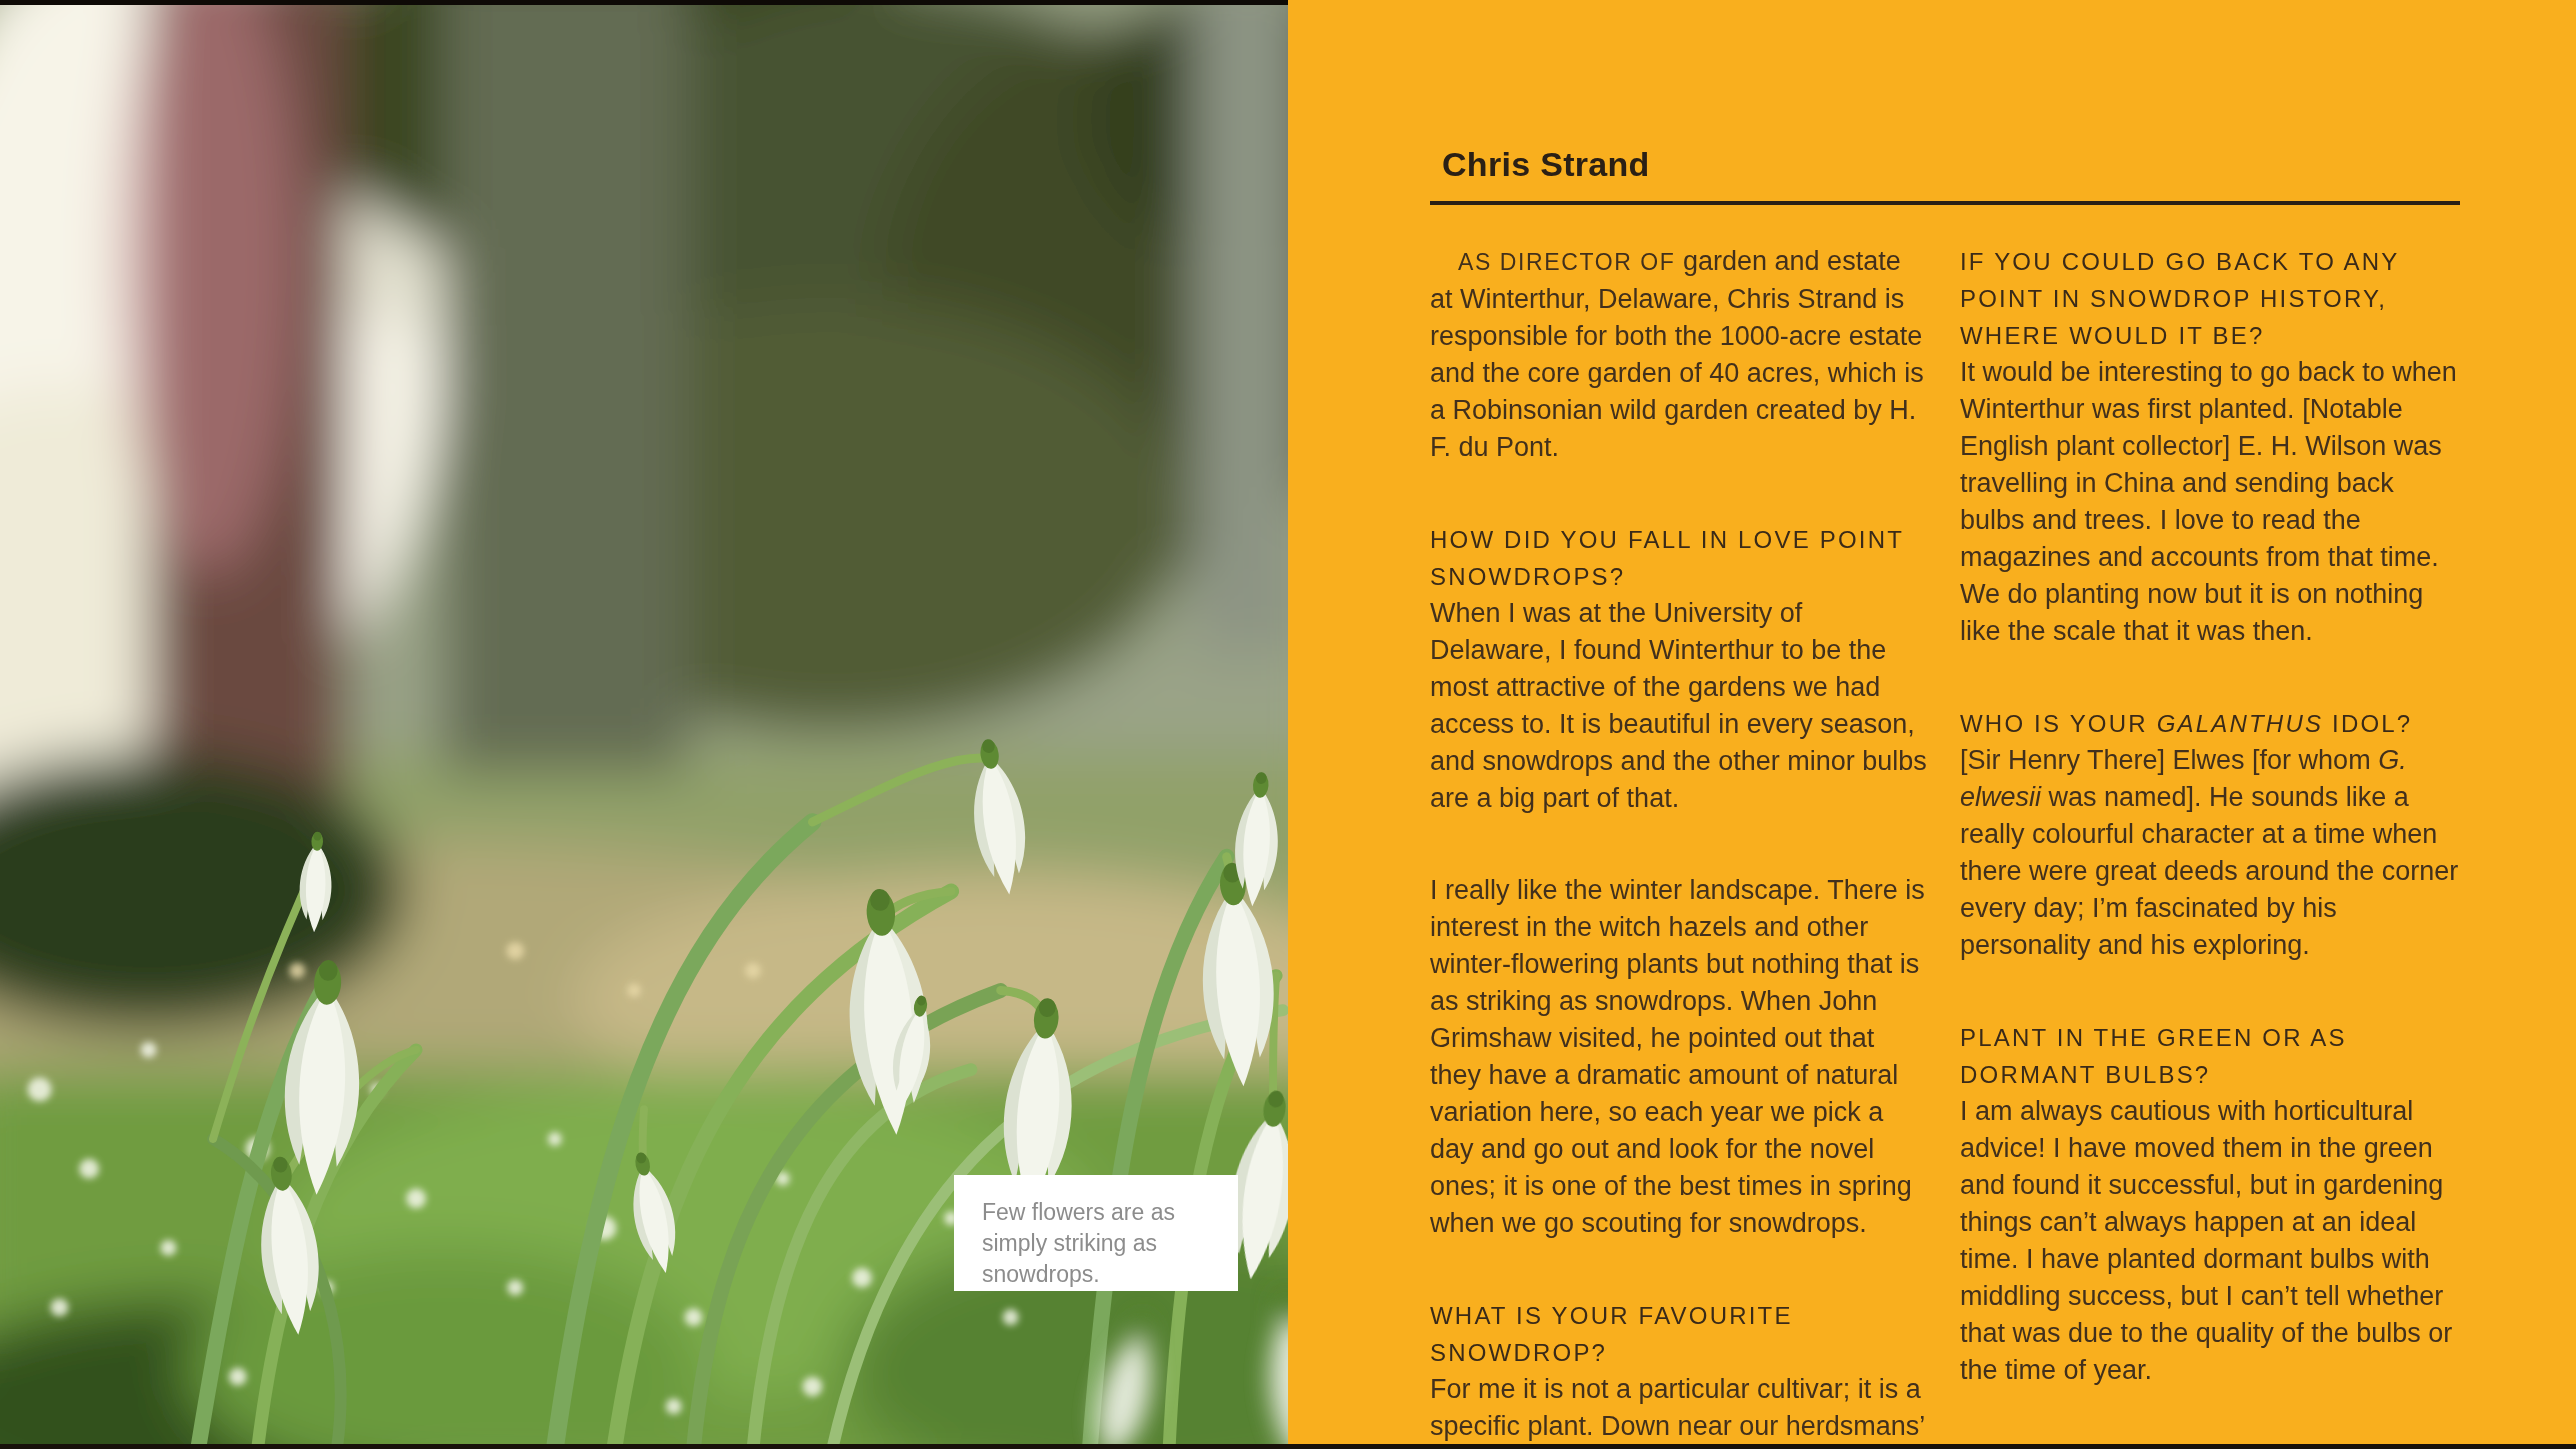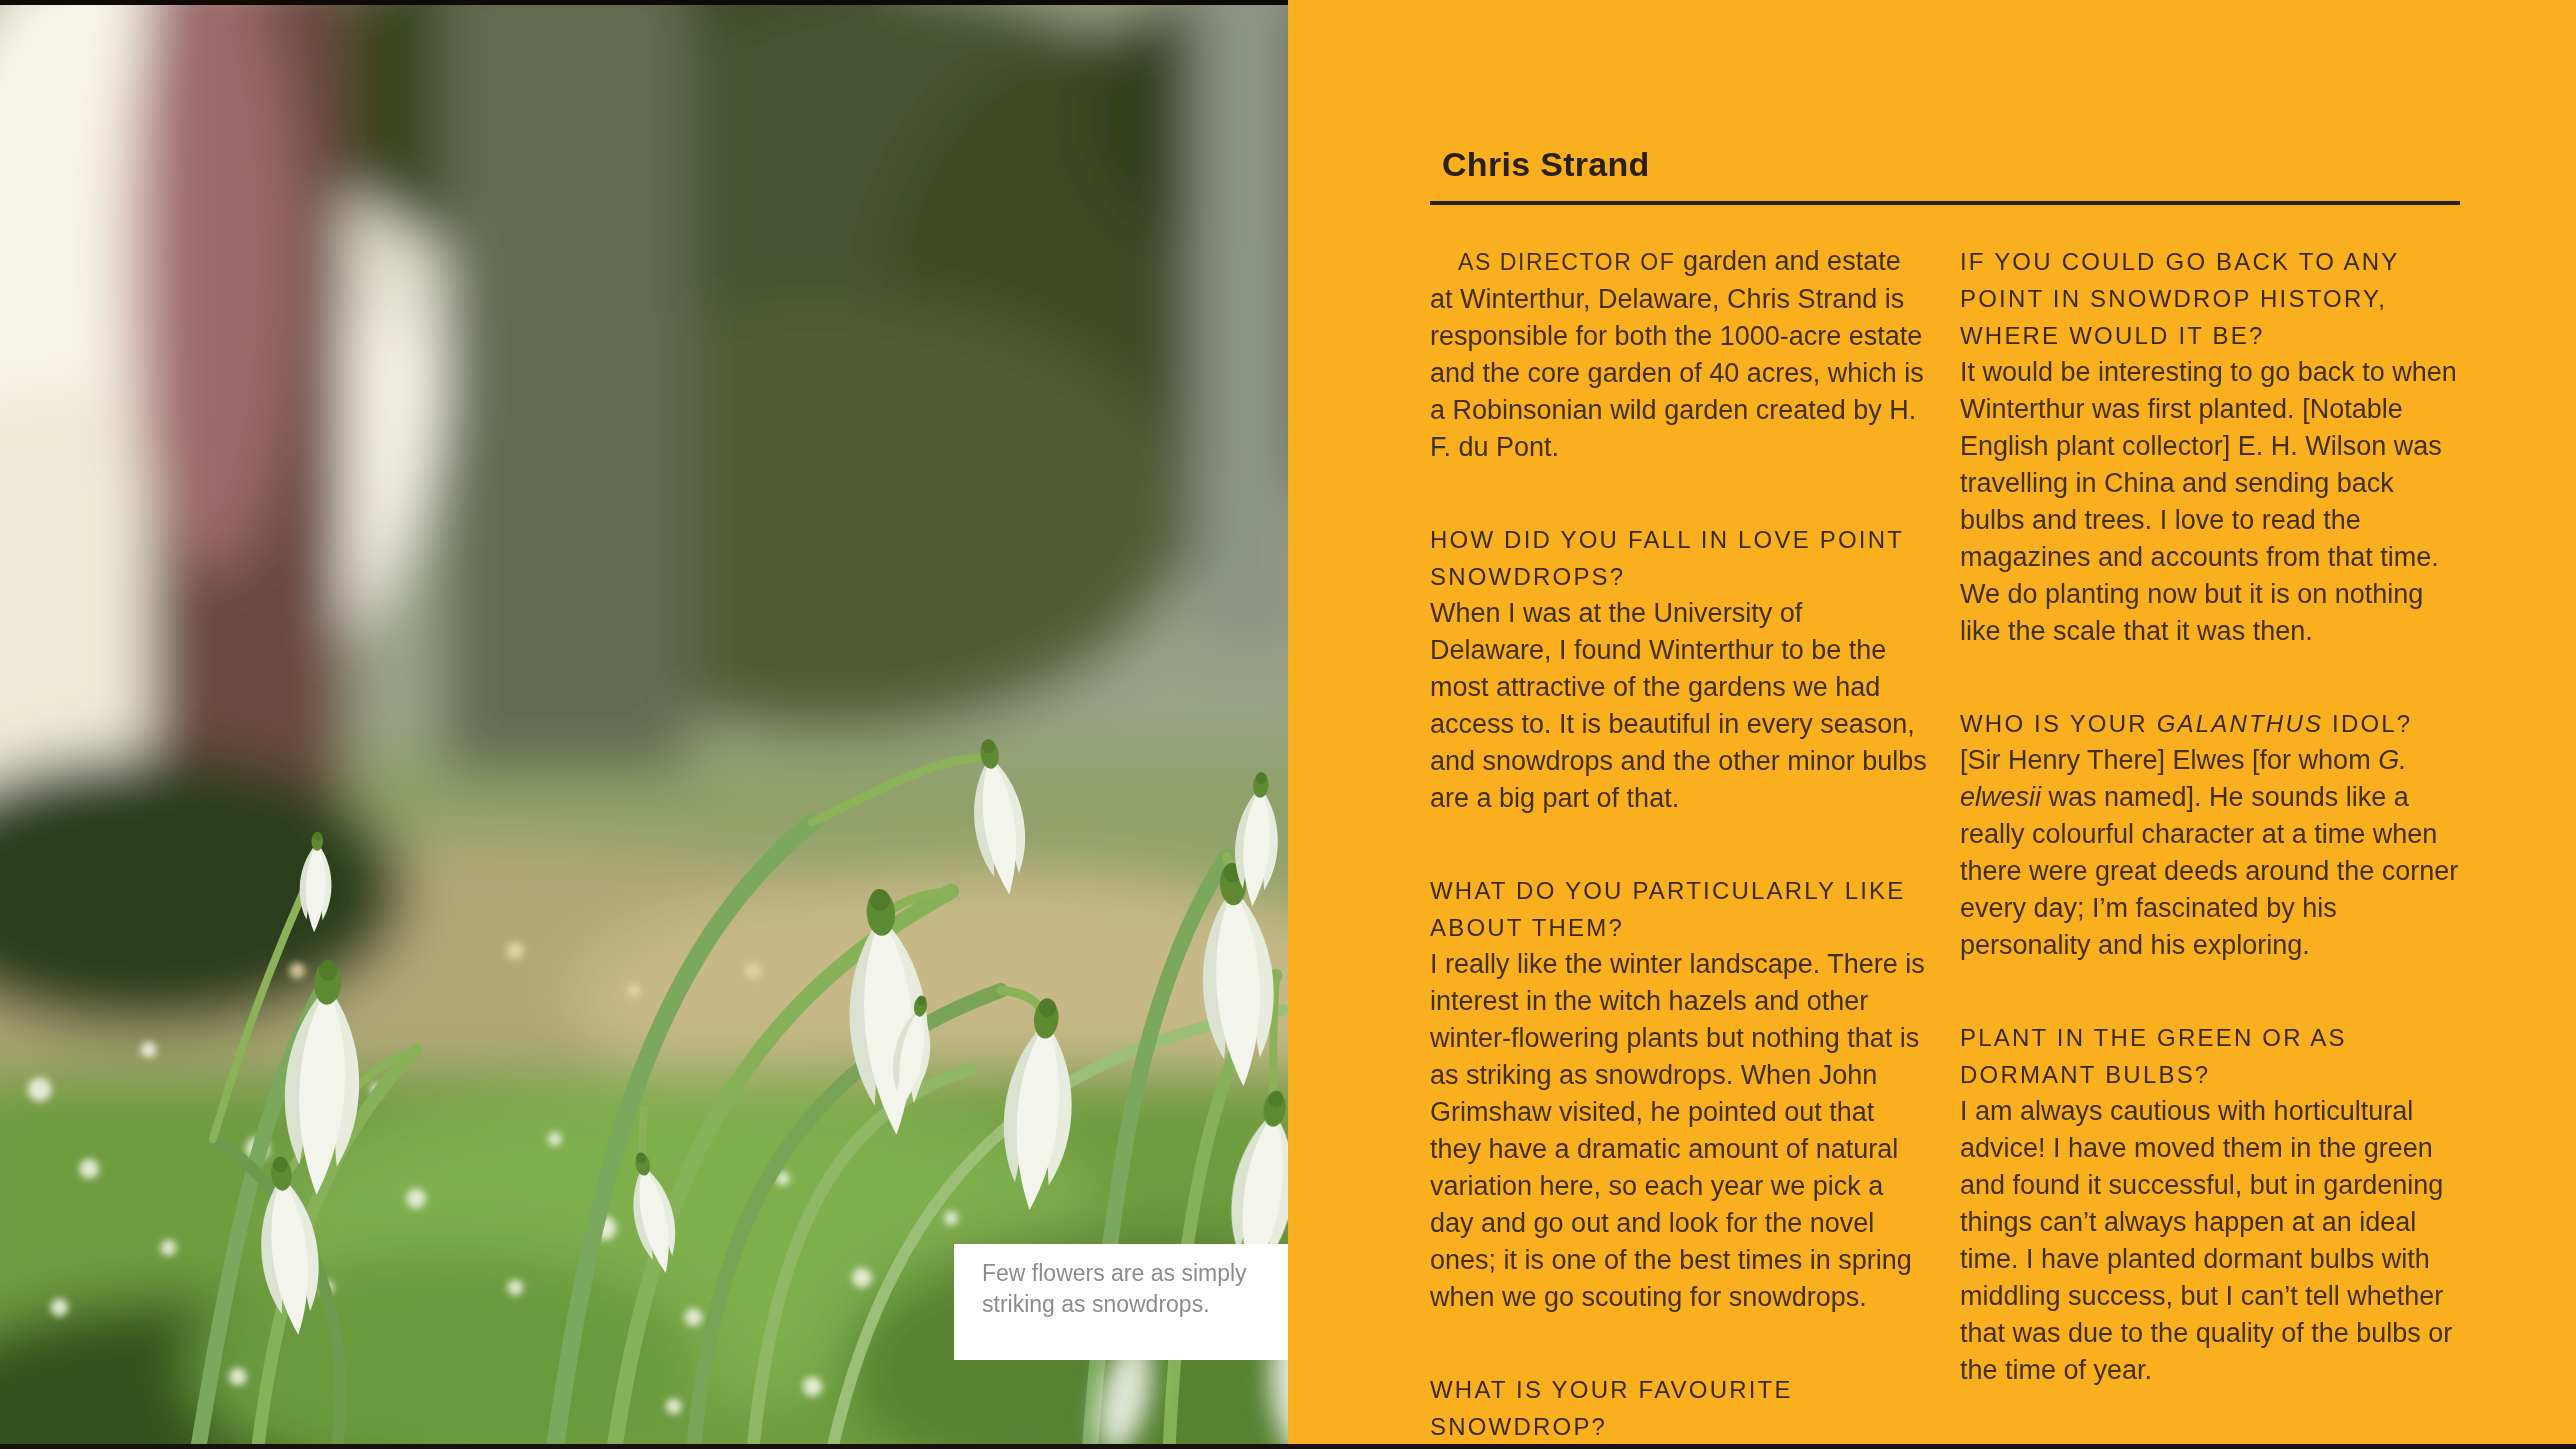--- a/index.html
+++ b/index.html
@@ -6,23 +6,23 @@
   .canvas{
     position:relative;width:2576px;height:1449px;overflow:hidden;
     font-family:"Liberation Sans", sans-serif;display:flex;
   }
   
   .photo{position:relative;width:1288px;height:1449px;overflow:hidden;background:#8fa069;}
   .photo svg{display:block;width:1288px;height:1449px;}
   .top-edge{position:absolute;left:0;top:0;width:1288px;height:5px;background:#0e0a06;z-index:6;}
   .bottom-edge{position:absolute;left:0;bottom:0;width:2576px;height:5px;background:#18110a;z-index:6;}
   .caption{
-    position:absolute;left:954px;top:1244px;width:334px;height:116px;z-index:5;
+    position:absolute;left:954px;top:1175px;width:284px;height:116px;z-index:5;
     background:var(--caption-bg,#ffffff);color:var(--caption-color,#8c8c8c);
-    font-size:23px;line-height:31px;padding:14px 28px;box-sizing:border-box;
+    font-size:23px;line-height:31px;padding:22px 28px;box-sizing:border-box;
   }
   
   .page{
     position:relative;width:1288px;height:1449px;box-sizing:border-box;
     background:var(--page-bg,#f9af1e);color:var(--text-color,#42301c);
     padding:134px 116px 0 142px;
   }
   .page h1{
     margin:12px;font-size:34px;line-height:1.1;font-weight:bold;
     color:var(--title-color,#2b2015);letter-spacing:0.3px;
@@ -173,21 +173,20 @@
     <div class="cols">
       <div class="col">
           <div class="block">
             <p class="a"><span class="sc">As director of</span><span> garden and estate at Winterthur, Delaware, Chris Strand is responsible for both the 1000-acre estate and the core garden of 40 acres, which is a Robinsonian wild garden created by H. F. du Pont.</span></p>
           </div>
           <div class="block">
             <h3 class="q"><span>HOW DID YOU FALL IN LOVE POINT SNOWDROPS?</span></h3>
             <p class="a"><span>When I was at the University of Delaware, I found Winterthur to be the most attractive of the gardens we had access to. It is beautiful in every season, and snowdrops and the other minor bulbs are a big part of that.</span></p>
           </div>
           <div class="block">
-            <h3 class="q"><span>WHAT DO YOU PARTICULARLY LIKE ABOUT THEM?</span></h3>
             <p class="a"><span>I really like the winter landscape. There is interest in the witch hazels and other winter-flowering plants but nothing that is as striking as snowdrops. When John Grimshaw visited, he pointed out that they have a dramatic amount of natural variation here, so each year we pick a day and go out and look for the novel ones; it is one of the best times in spring when we go scouting for snowdrops.</span></p>
           </div>
           <div class="block">
             <h3 class="q"><span>WHAT IS YOUR FAVOURITE SNOWDROP?</span></h3>
             <p class="a"><span>For me it is not a particular cultivar; it is a specific plant. Down near our herdsmans’ cottages there is a stunning one with grey leaves and large flowers that I return to every year.</span></p>
           </div>
         </div>
       <div class="col">
           <div class="block">
             <h3 class="q"><span>IF YOU COULD GO BACK TO ANY POINT IN SNOWDROP HISTORY, WHERE WOULD IT BE?</span></h3>

